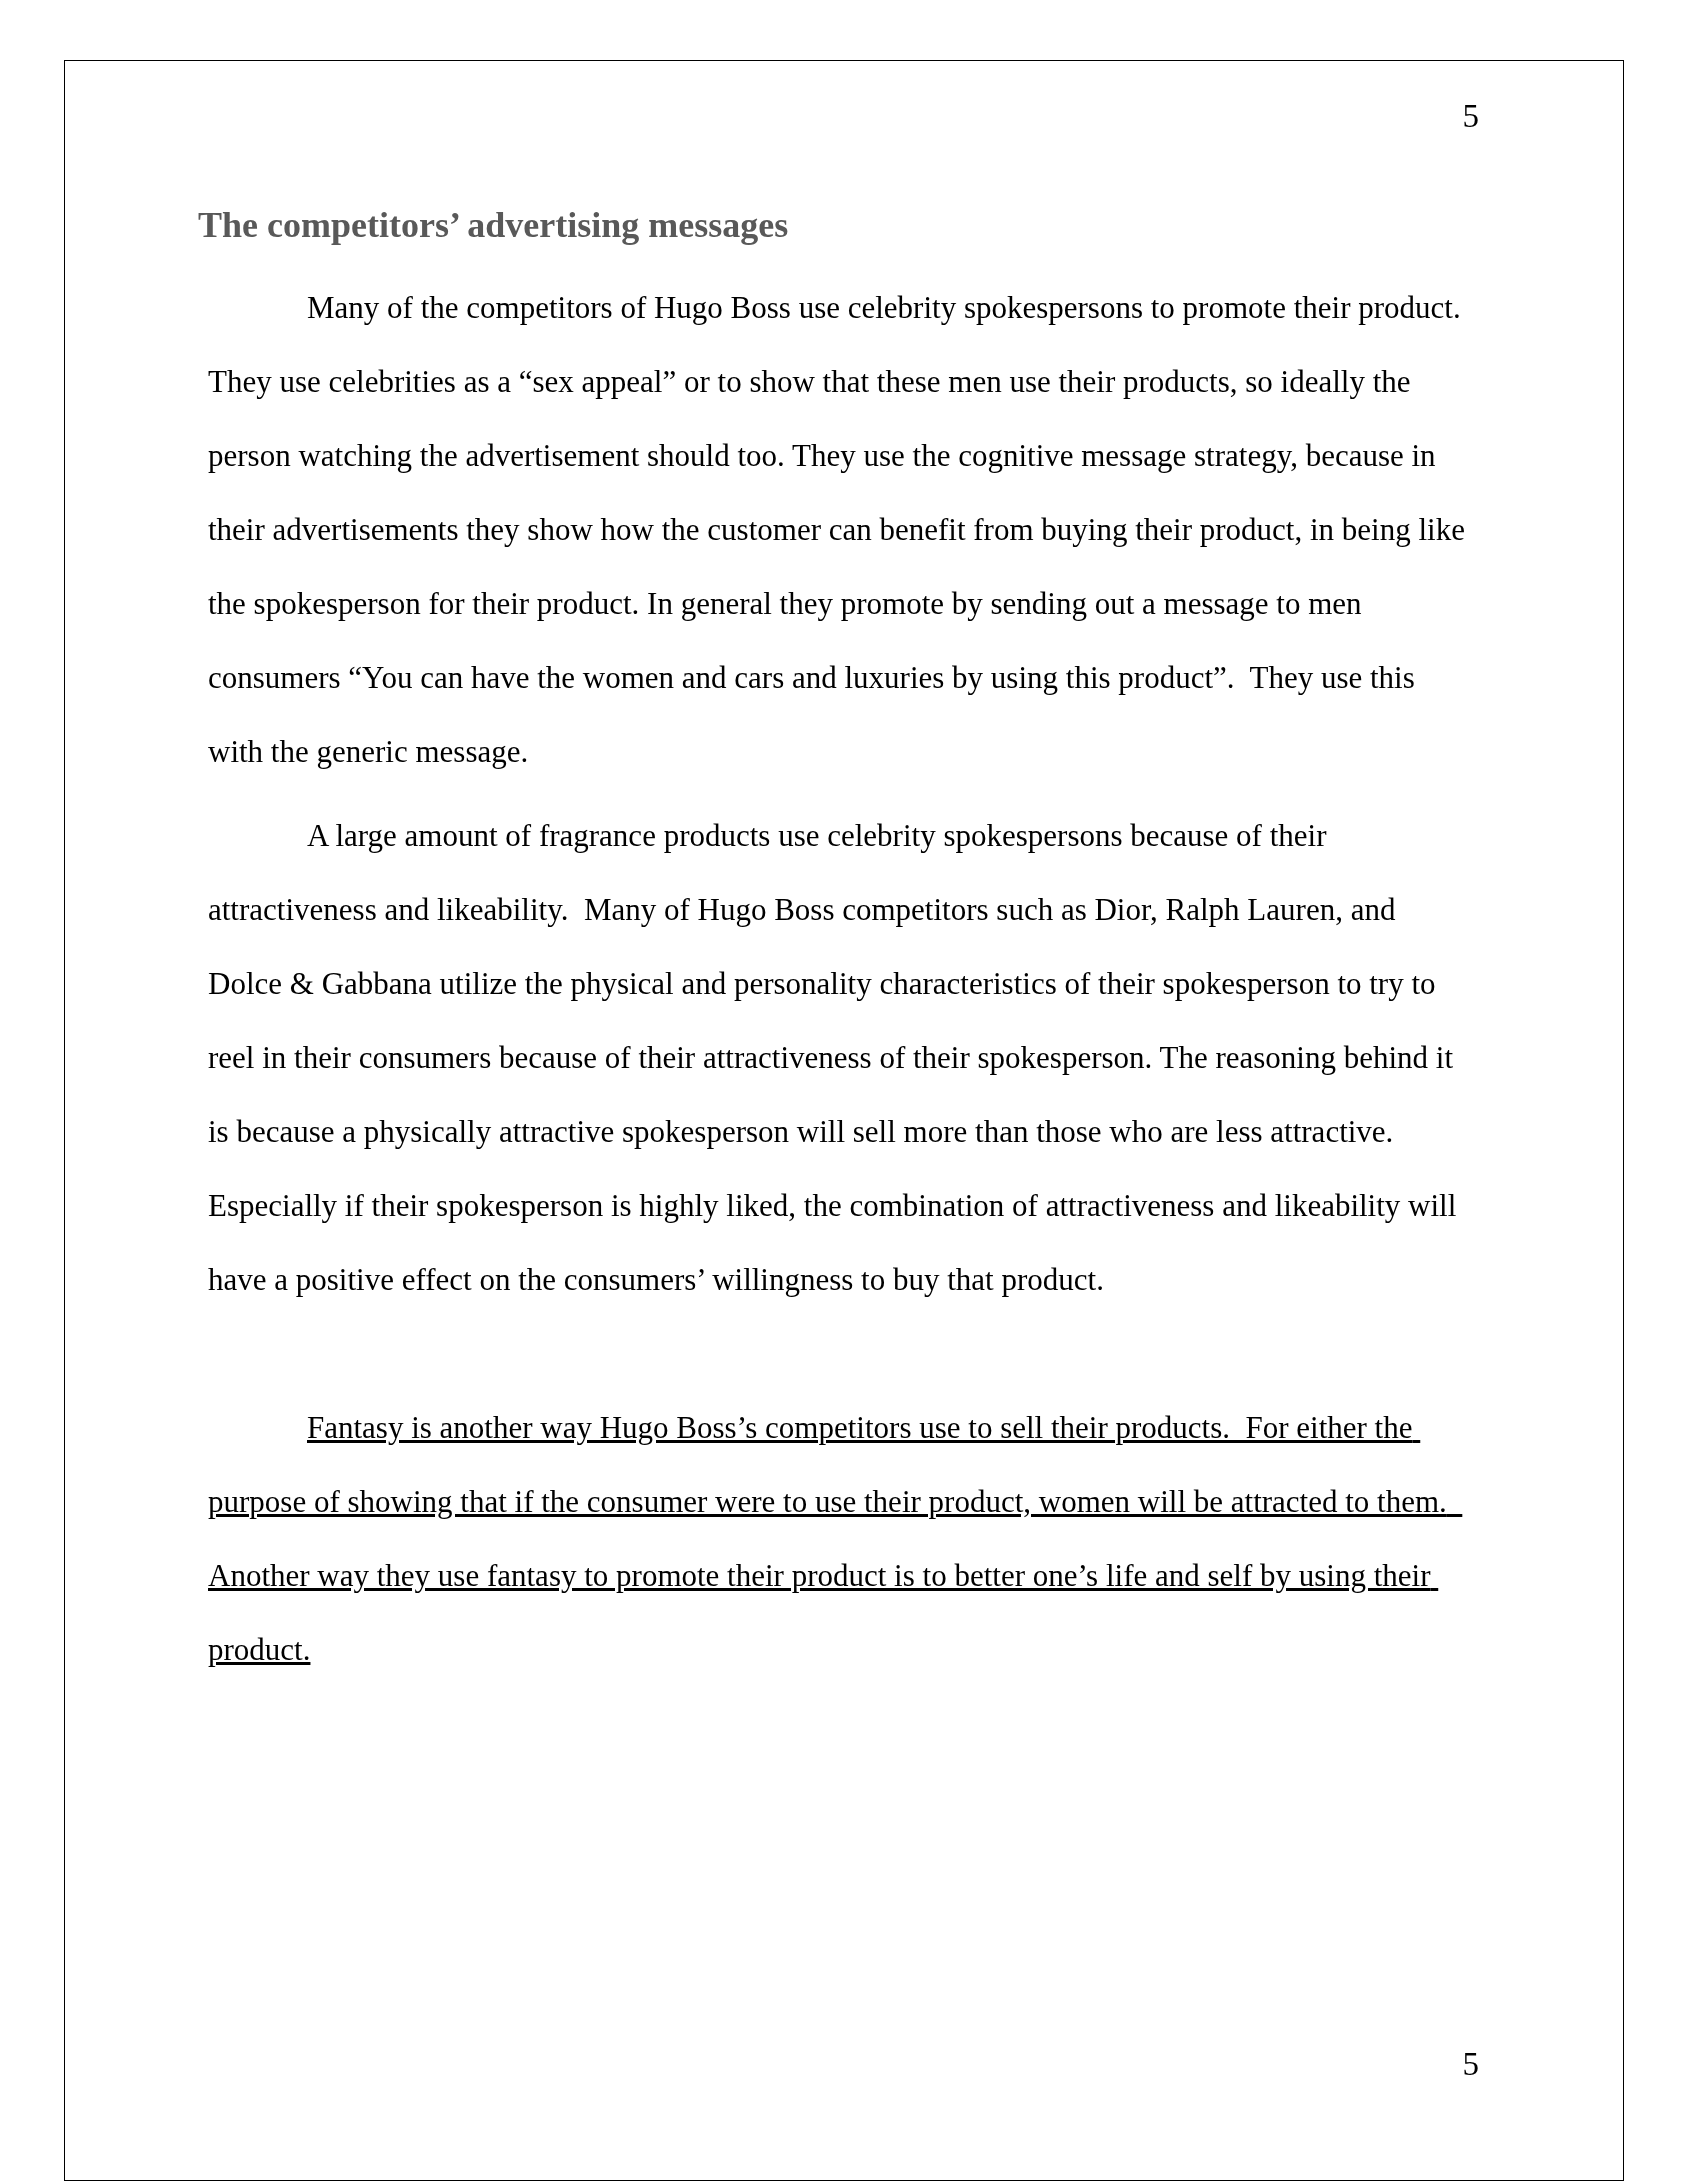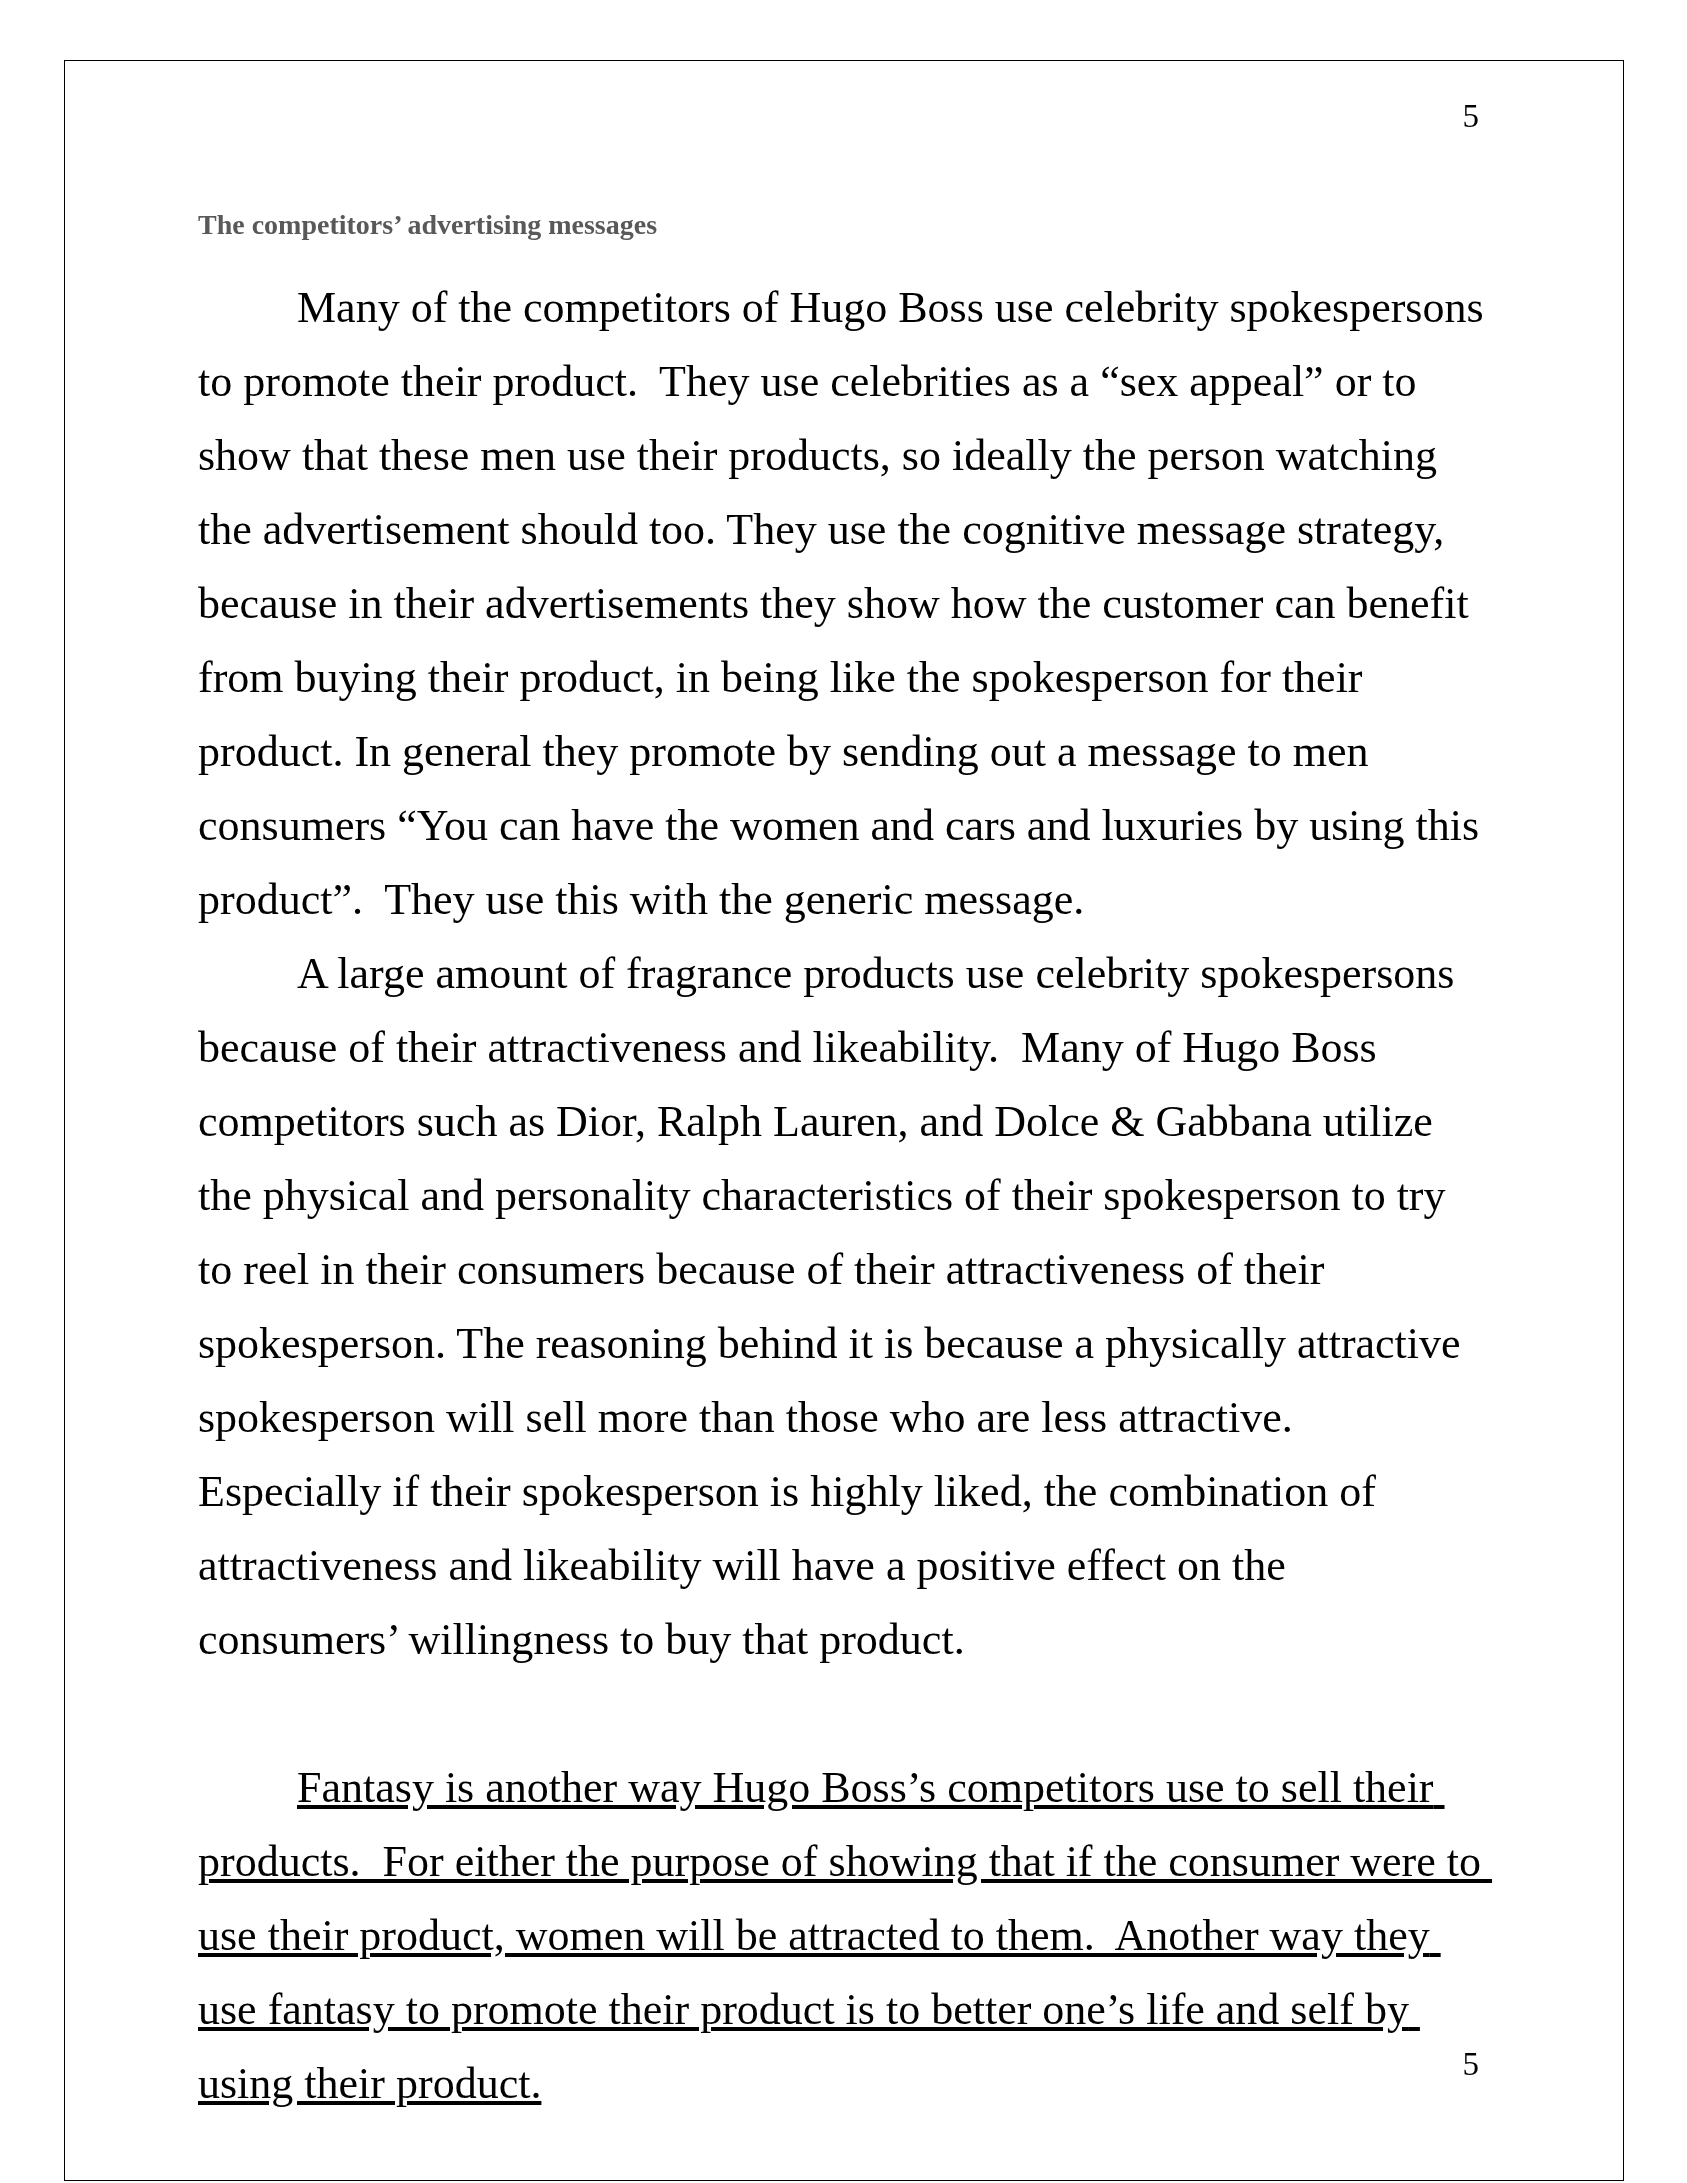--- a/index.html
+++ b/index.html
@@ -35,35 +35,35 @@
   .page-number.top { top: 97px; }
   .page-number.bottom { top: 2045px; }
   .content {
     position: absolute;
     left: 198px;
     top: 0;
     width: 1289px;
   }
   h1.doc-heading {
     margin: 202px 0 0 0;
-    font-size: 28px;
+    font-size: 36px;
     line-height: 46px;
     font-weight: bold;
     color: #595959;
   }
   h2.doc-subheading {
     margin: 74px 0 0 0;
     font-size: 36px;
     line-height: 74px;
     font-weight: bold;
     color: #000000;
   }
   p.body-para {
-    margin: 0;
-    font-size: 44px;
+    margin: 10px;
+    font-size: 31px;
     line-height: 74px;
     text-indent: 99px;
     text-align: left;
     white-space: pre-wrap;
     color: #000000;
   }
   p.body-para.first { margin-top: 23px; }
   p.body-para.spaced { margin-top: 74px; text-decoration: underline; }
 </style>
 </head>

